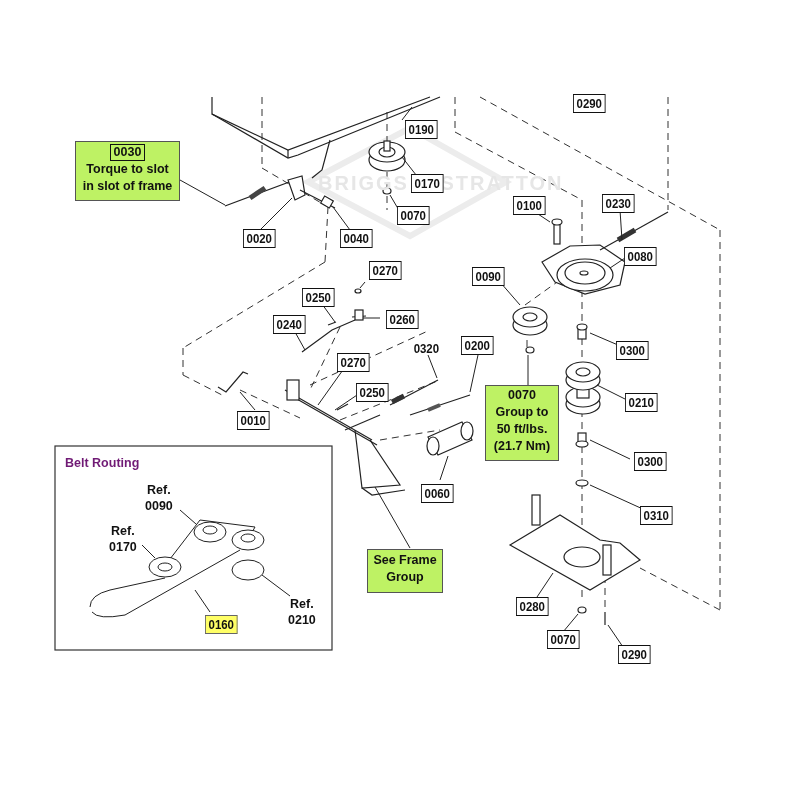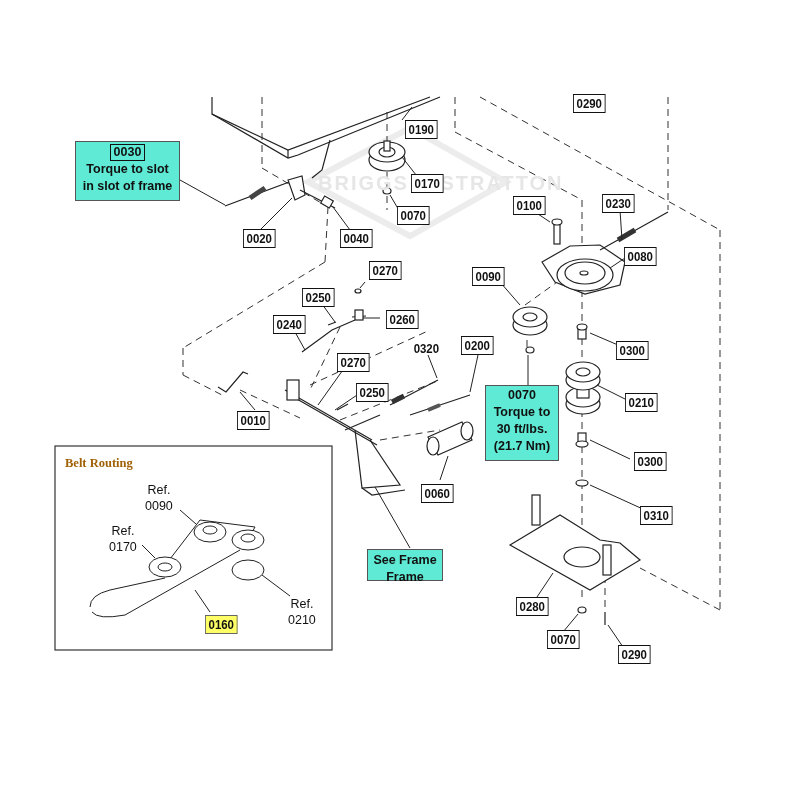--- a/index.html
+++ b/index.html
@@ -8,36 +8,36 @@
     #diagram { position: absolute; left: 0; top: 0; width: 799px; height: 801px; }
     .callout {
       position: absolute; background: #fff; border: 1.5px solid #111;
       font-family: "Liberation Sans", sans-serif; font-weight: bold;
       font-size: 13px; line-height: 15px; padding: 1px 3px; color: #111;
       white-space: nowrap; transform: scaleX(0.88); transform-origin: left top;
     }
     .callout.plain { border: none; background: transparent; }
     .callout.highlight { background: #ffff66; border-color: #666; }
     .note-box {
-      position: absolute; background: #5eead4; border: 1px solid #555;
+      position: absolute; background: #bef264; border: 1px solid #555;
       font-family: "Liberation Sans", sans-serif; font-weight: bold;
       font-size: 12.5px; line-height: 17px; color: #111; text-align: center;
       box-sizing: border-box;
     }
     .note-box .num {
       display: inline-block; border: 1.5px solid #111; padding: 0 3px;
       margin-top: 2px; line-height: 15px;
     }
     .note-box .num.plain { border: none; }
     .inset-title {
-      position: absolute; font-weight: bold; font-size: 12.5px; color: #a16207;
-      font-family: Liberation Serif, serif;
+      position: absolute; font-weight: bold; font-size: 12.5px; color: #701a75;
+      font-family: Liberation Sans, sans-serif;
     }
     .ref-label {
-      position: absolute; font-weight: normal; font-size: 12.5px; line-height: 16px;
+      position: absolute; font-weight: bold; font-size: 12.5px; line-height: 16px;
       color: #111; text-align: center; font-family: "Liberation Sans", sans-serif;
     }
     .watermark {
       position: absolute; left: 318px; top: 172px; font-size: 20px; font-weight: bold;
       color: #e6e6e6; letter-spacing: 2px; font-family: "Liberation Sans", sans-serif;
     }
   </style>
 </head>
 <body>
 
@@ -257,28 +257,28 @@
 <span class="callout" style="left:618px;top:645px;">0290</span>
 
 <div class="note-box" style="left:75px;top:141px;width:105px;height:60px;">
   <span class="num">0030</span><br>
   <span>Torque to slot</span><br>
   <span>in slot of frame</span>
 </div>
 
 <div class="note-box" style="left:485px;top:385px;width:74px;height:76px;">
   <span class="num plain">0070</span><br>
-  <span>Torque to</span><br>
-  <span>30 ft/lbs.</span><br>
+  <span>Group to</span><br>
+  <span>50 ft/lbs.</span><br>
   <span>(21.7 Nm)</span>
 </div>
 
-<div class="note-box" style="left:367px;top:549px;width:76px;height:32px;padding-top:2px;text-align:center;">
+<div class="note-box" style="left:367px;top:549px;width:76px;height:44px;padding-top:2px;text-align:center;">
   <span>See Frame</span><br>
-  <span>Frame</span>
+  <span>Group</span>
 </div>
 
 <span class="inset-title" style="left:65px;top:456px;">Belt Routing</span>
 <div class="ref-label" style="left:145px;top:482px;">
   <span>Ref.</span><br>
   <span>0090</span>
 </div>
 <div class="ref-label" style="left:109px;top:523px;">
   <span>Ref.</span><br>
   <span>0170</span>

